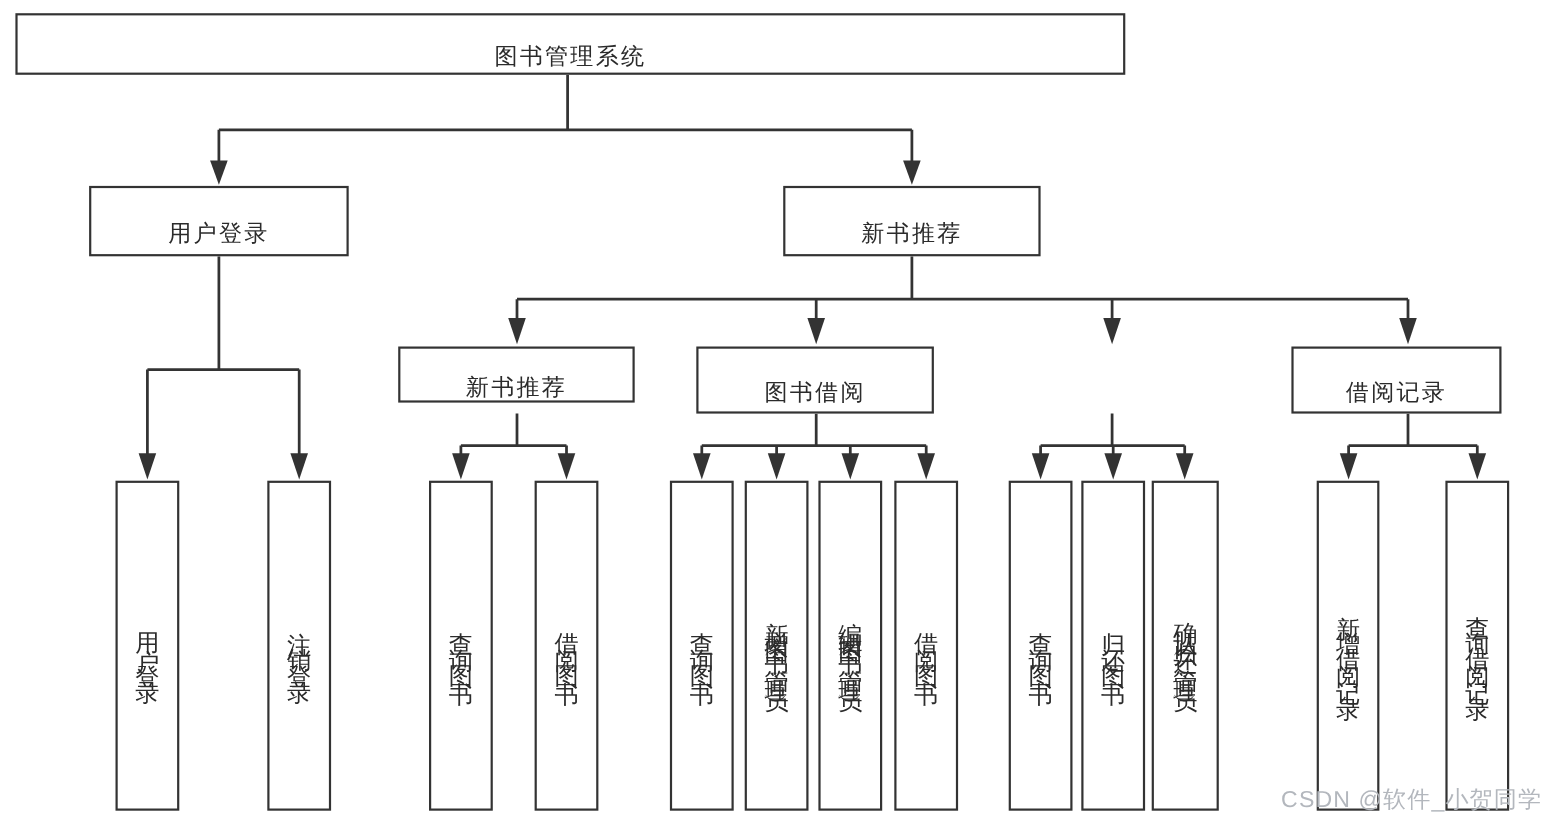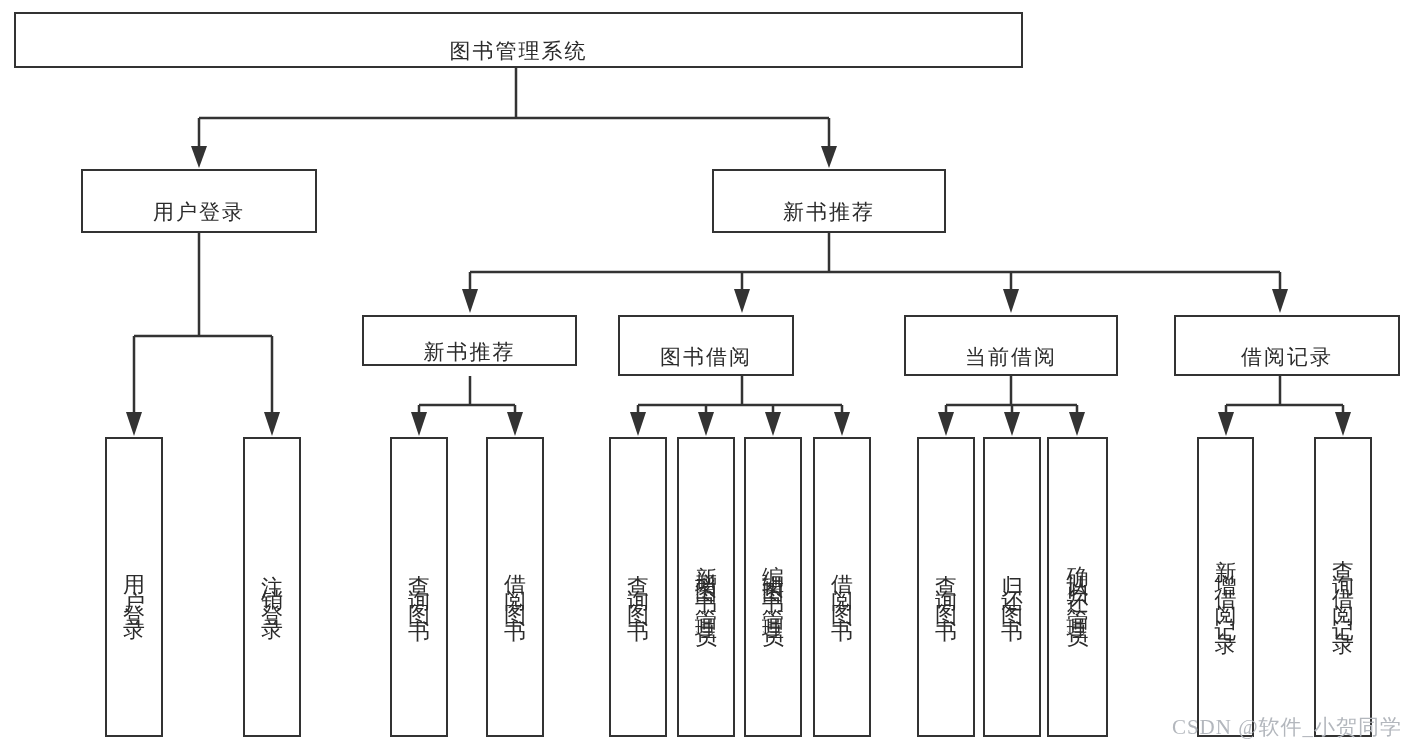--- a/index.html
+++ b/index.html
@@ -45,21 +45,20 @@
     white-space:nowrap;
   }
   .watermark{
     position:absolute;
     top:713px;right:3px;
     font-size:21px;
     color:var(--watermark);
     letter-spacing:1px;
     white-space:nowrap;
     z-index:5;
-    font-family:Liberation Serif, serif;
   }
 </style>
 </head>
 <body>
 
 <div class="stage">
 
   <svg class="wires" viewBox="0 0 1405 747" aria-hidden="true">
 
     <g>
@@ -117,27 +116,24 @@
   <div class="box" style="left:81px;top:169px;width:236px;height:64px;">
     <span class="hlabel">用户登录</span>
   </div>
   <div class="box" style="left:712px;top:169px;width:234px;height:64px;">
     <span class="hlabel">新书推荐</span>
   </div>
 
   <div class="box" style="left:362px;top:315px;width:215px;height:51px;">
     <span class="hlabel">新书推荐</span>
   </div>
-  <div class="box" style="left:618px;top:315px;width:176px;height:61px;font-family:Liberation Mono, monospace;">
+  <div class="box" style="left:633px;top:315px;width:216px;height:61px;font-family:Liberation Mono, monospace;">
     <span class="hlabel">图书借阅</span>
   </div>
-  <div class="box" style="left:904px;top:315px;width:214px;height:61px;">
-    <span class="hlabel">当前借阅</span>
-  </div>
-  <div class="box" style="left:1174px;top:315px;width:226px;height:61px;">
+  <div class="box" style="left:1174px;top:315px;width:191px;height:61px;">
     <span class="hlabel">借阅记录</span>
   </div>
 
   <div class="box" style="left:105px;top:437px;width:58px;height:300px;">
     <span class="vlabel" style="letter-spacing: 15px;">用户登录</span>
   </div>
   <div class="box" style="left:243px;top:437px;width:58px;height:300px;">
     <span class="vlabel" style="letter-spacing: 15px;">注销登录</span>
   </div>
 

